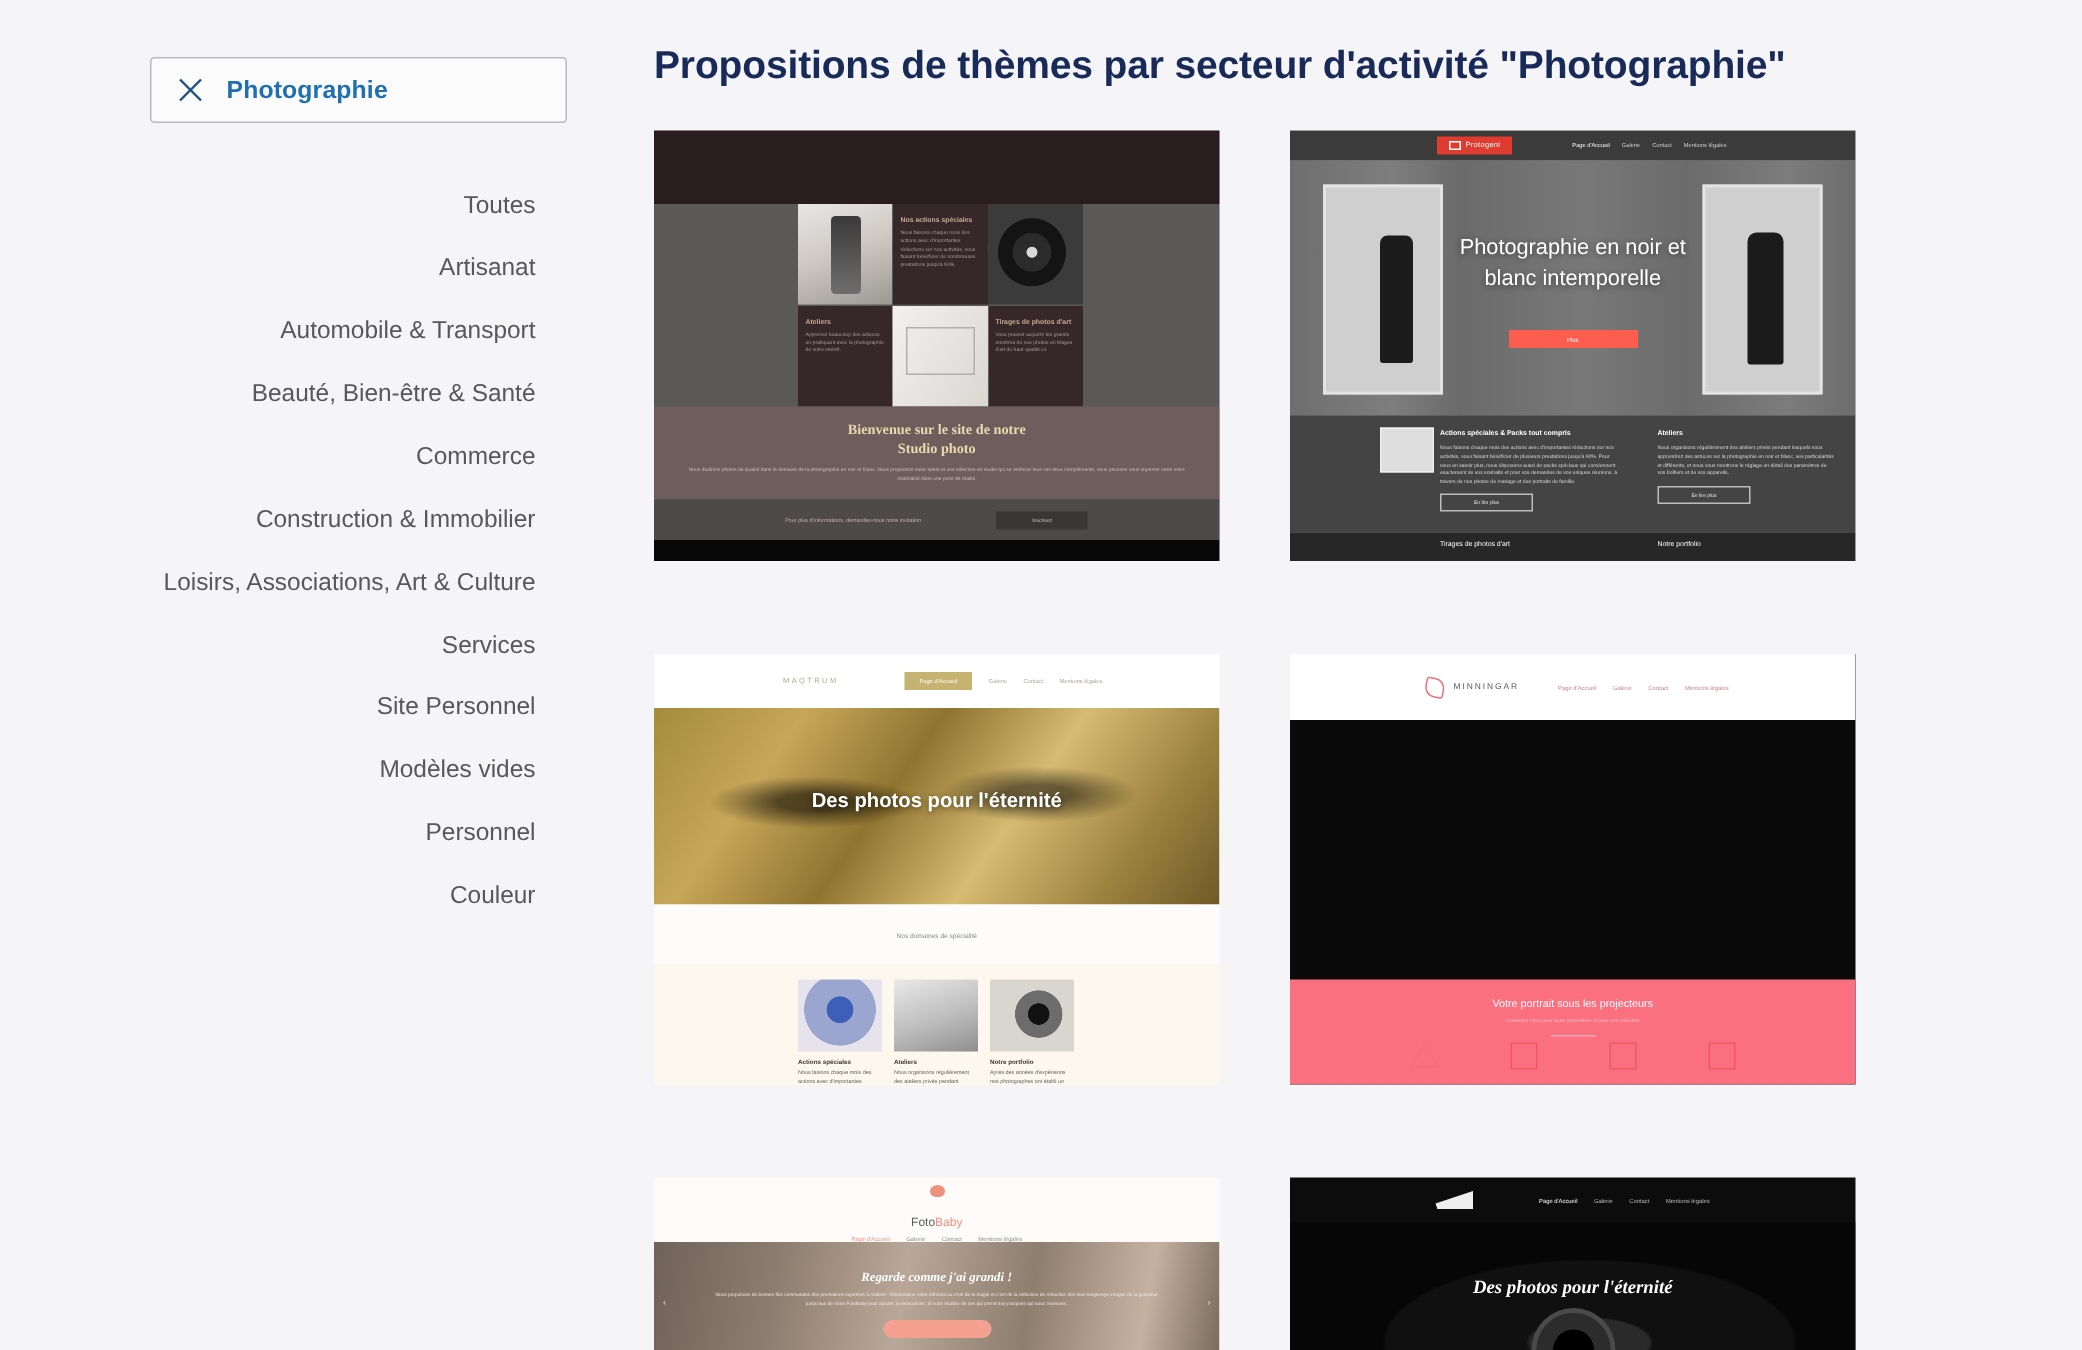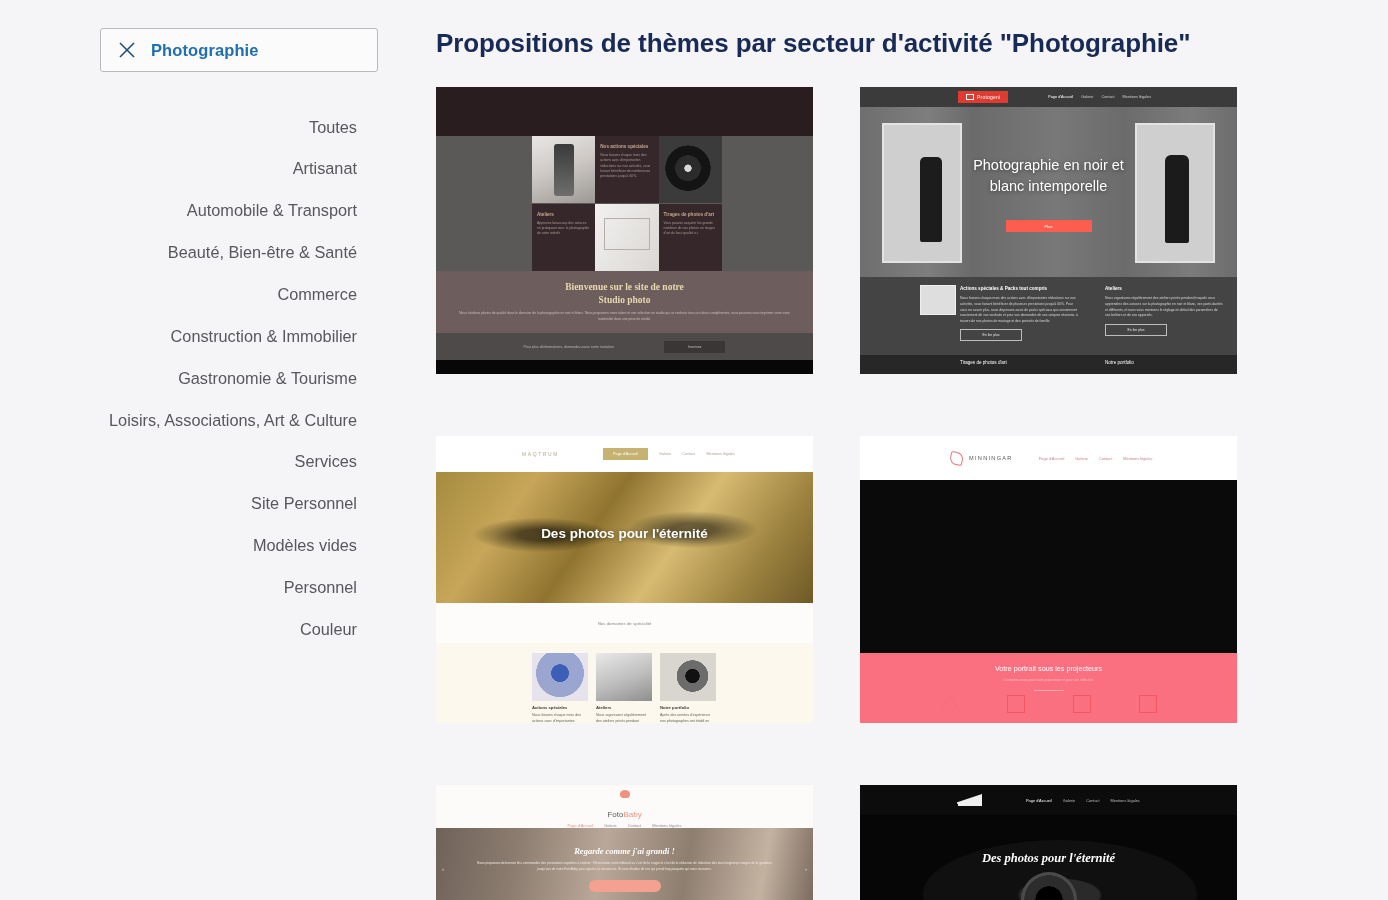--- a/index.html
+++ b/index.html
@@ -9,21 +9,21 @@
     background: #f5f4f7;
     font-family: "Liberation Sans", sans-serif;
     overflow: hidden;
     position: relative;
   }
 
   
   .page { display: flex; width:1388px; height:900px; }
   .sidebar {
     width: 392px;
-    padding: 28px 12px 0 100px;
+    padding: 38px 12px 0 100px;
     flex: 0 0 392px;
   }
   .content {
     flex: 1 1 auto;
     padding: 28px 0 0 44px;
     position: relative;
   }
 
   
   .filter-chip {
@@ -260,21 +260,20 @@
       <span class="chip-label">Photographie</span>
     </div>
 
     <nav class="cat-list">
       <a class="cat-item">Toutes</a>
       <a class="cat-item">Artisanat</a>
       <a class="cat-item">Automobile &amp; Transport</a>
       <a class="cat-item">Beauté, Bien-être &amp; Santé</a>
       <a class="cat-item">Commerce</a>
       <a class="cat-item">Construction &amp; Immobilier</a>
-      <a class="cat-item">Gastronomie &amp; Tourisme</a>
       <a class="cat-item">Loisirs, Associations, Art &amp; Culture</a>
       <a class="cat-item">Services</a>
       <a class="cat-item">Site Personnel</a>
       <a class="cat-item">Modèles vides</a>
       <a class="cat-item">Personnel</a>
       <a class="cat-item">Couleur</a>
     </nav>
   </aside>
 
   <main class="content">

